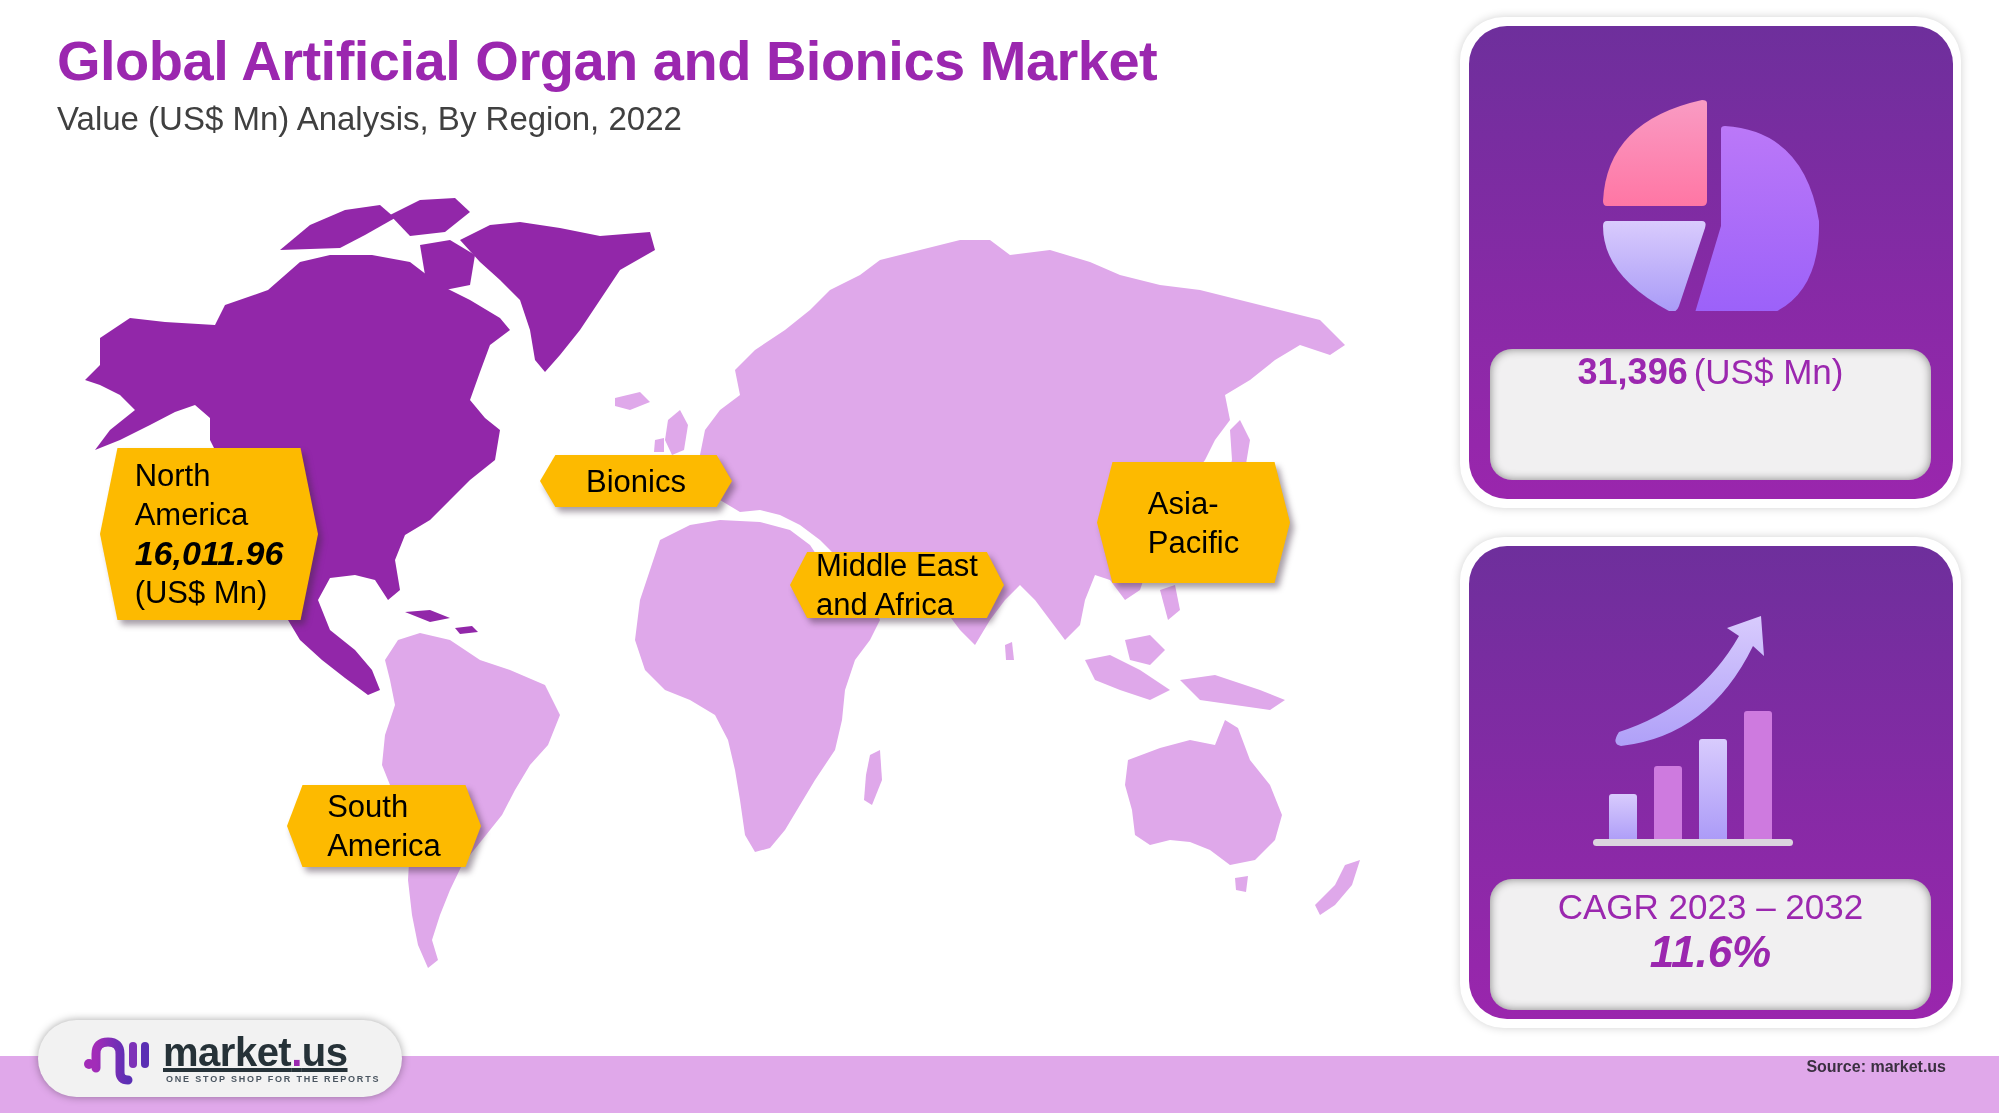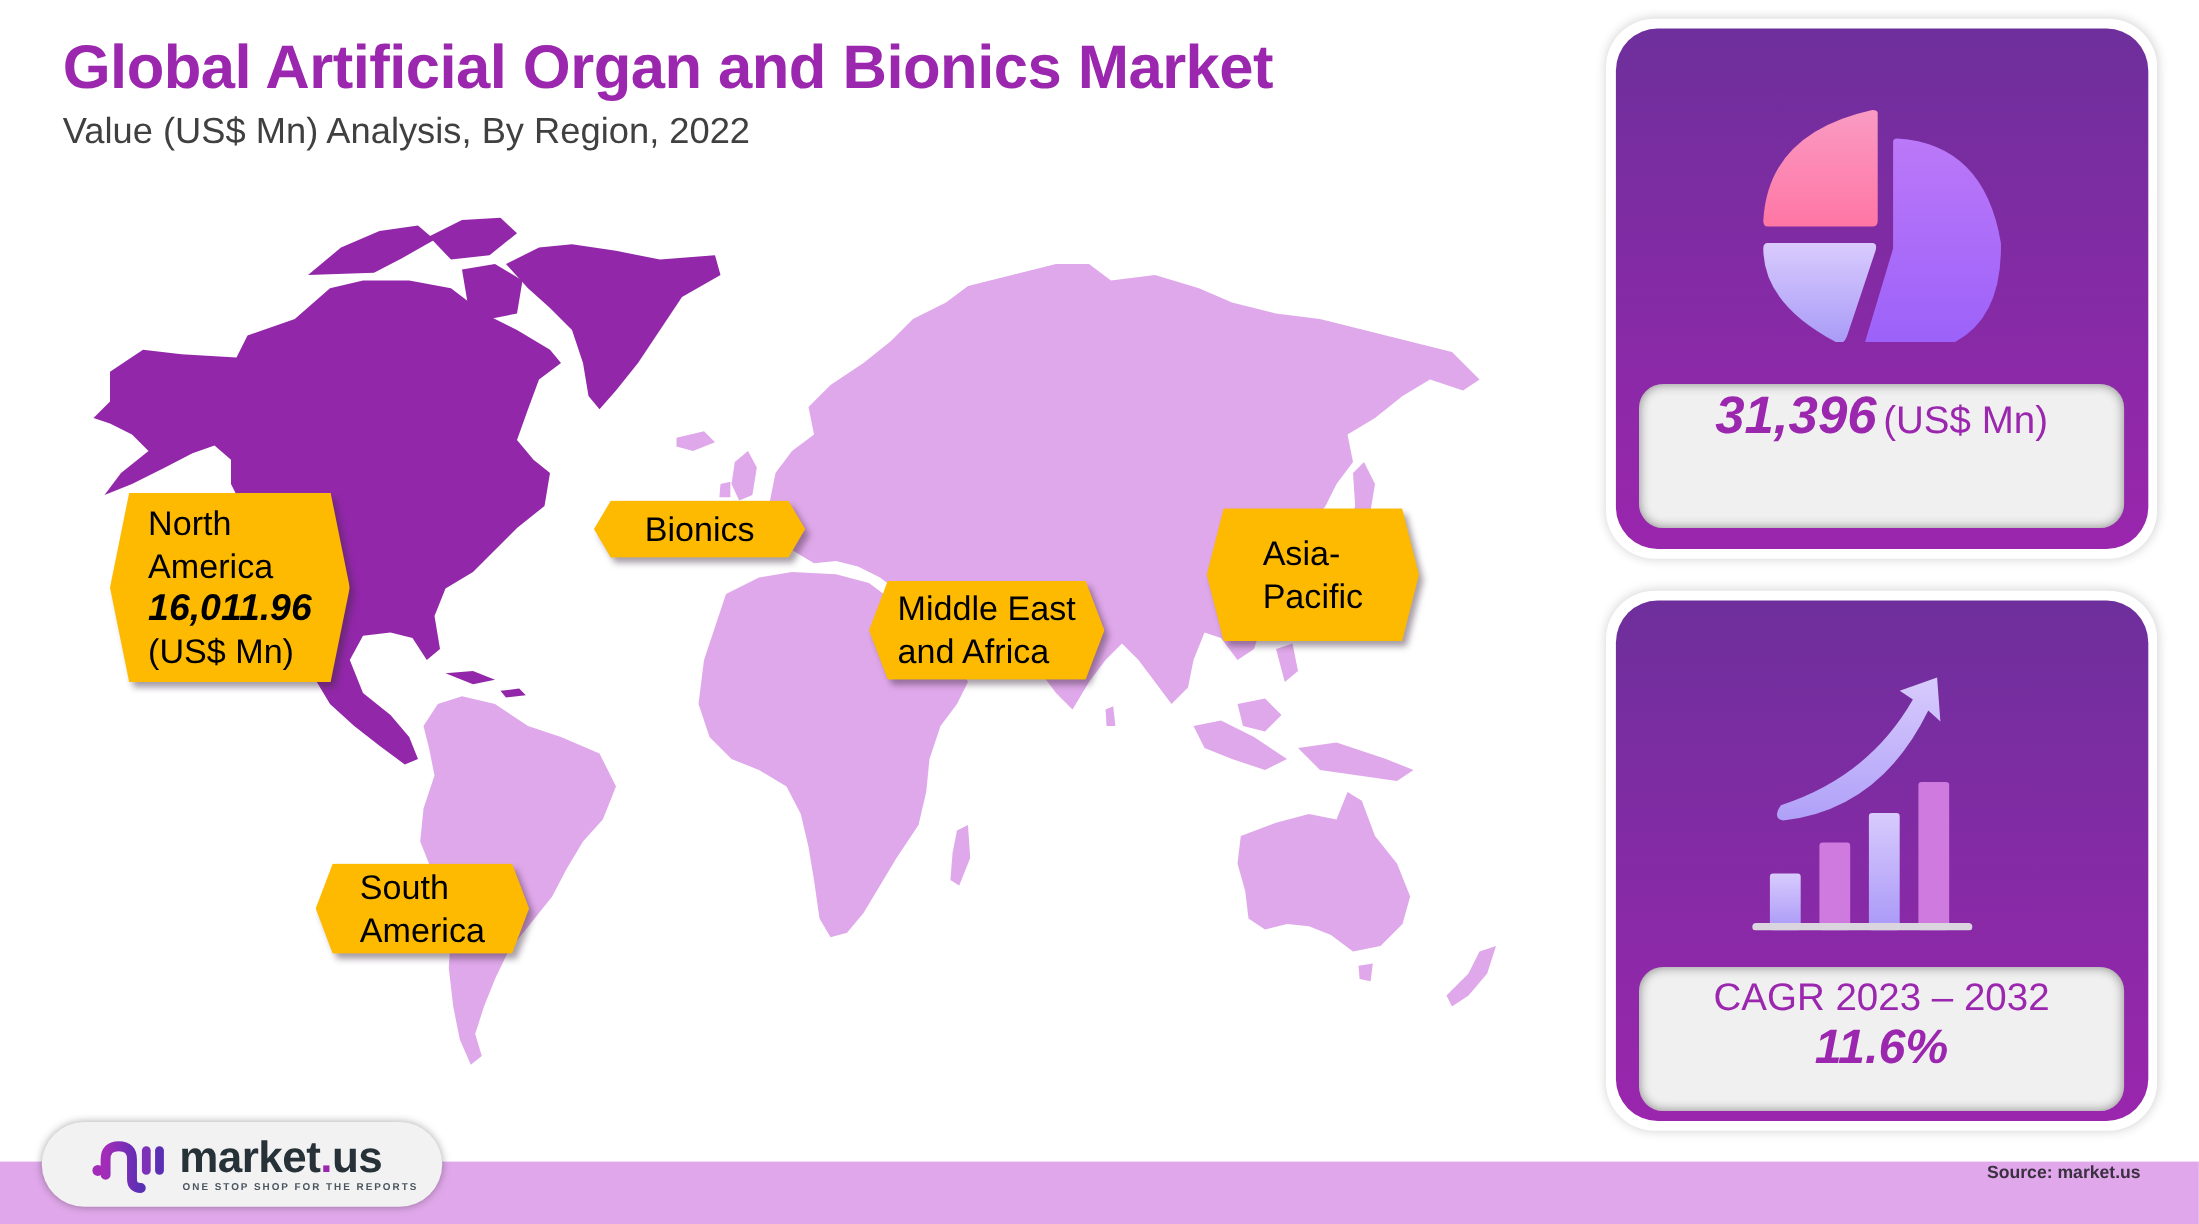--- a/index.html
+++ b/index.html
@@ -14,29 +14,29 @@
   .hex { position: absolute; display: flex; align-items: center; justify-content: center; text-align: left; color: #000; font-size: 31px; line-height: 39px; filter: drop-shadow(4px 5px 3px rgba(60,40,60,0.45)); }
   .hex .shape { position: absolute; inset: 0; background: #FDBA00; clip-path: polygon(8% 0, 92% 0, 100% 50%, 92% 100%, 8% 100%, 0 50%); }
   .hex .txt { position: relative; z-index: 1; }
   .hex .val { font-weight: 700; font-style: italic; font-size: 34px; }
 
   .card-outer { position: absolute; left: 1460px; width: 501px; height: 491px; background: #ffffff; border-radius: 44px; box-shadow: 0 0 10px rgba(0,0,0,0.18); }
   .card-inner { position: absolute; left: 9px; top: 9px; right: 8px; bottom: 9px; border-radius: 38px; background: linear-gradient(180deg, #6E2F9C 0%, #9A26AD 100%); }
   .card-box { position: absolute; left: 21px; right: 22px; height: 131px; border-radius: 22px; background: #F1F0F1; box-shadow: inset 0 0 10px rgba(0,0,0,0.45); text-align: center; color: #9B27AF; }
   .box-label { font-size: 35px; margin-top: 8px; }
   .box-value-line { margin-top: 2px; white-space: nowrap; }
-  .box-value { font-size: 48px; font-weight: 700; font-style: italic; }
+  .box-value { font-size: 36px; font-weight: 700; }
   .box-unit { font-size: 35px; margin-left: 6px; }
   .cagr-value { font-size: 44px; font-weight: 700; font-style: italic; margin-top: 0; }
 
   .bottom-band { position: absolute; left: 0; top: 1056px; width: 1999px; height: 57px; background: #E0A8EA; }
   .source { position: absolute; right: 53px; top: 1058px; font-size: 16px; font-weight: 700; color: #3a3040; }
 
   .logo-pill { position: absolute; left: 38px; top: 1020px; width: 364px; height: 77px; border-radius: 40px; background: #F2F2F2; box-shadow: 0 0 8px rgba(0,0,0,0.35); }
-  .logo-word { position: absolute; left: 125px; top: 10px; font-size: 40px; font-weight: 700; color: #263238; letter-spacing: -0.5px; }
+  .logo-word { position: absolute; left: 125px; top: 10px; font-size: 40px; font-weight: 700; color: #263238; letter-spacing: -0.5px; text-decoration: underline; }
   .logo-word .dot { color: #9B27AF; }
   .logo-tag { position: absolute; left: 128px; top: 54px; font-size: 9px; font-weight: 700; color: #4a5560; letter-spacing: 1.8px; }
 </style>
 </head>
 <body>
 
 <div class="title">Global Artificial Organ and Bionics Market</div>
 <div class="subtitle">Value (US$ Mn) Analysis, By Region, 2022</div>
 
 <svg class="map" viewBox="0 0 1999 1113" xmlns="http://www.w3.org/2000/svg">
@@ -95,21 +95,21 @@
     <div class="val">16,011.96</div>
     <div>(US$ Mn)</div>
   </div>
 </div>
 
 <div class="hex" style="left:540px; top:455px; width:192px; height:52px;">
   <div class="shape"></div>
   <div class="txt">Bionics</div>
 </div>
 
-<div class="hex" style="left:790px; top:528px; width:214px; height:90px;">
+<div class="hex" style="left:790px; top:552px; width:214px; height:66px;">
   <div class="shape"></div>
   <div class="txt">
     <div>Middle East</div>
     <div>and Africa</div>
   </div>
 </div>
 
 <div class="hex" style="left:1097px; top:462px; width:193px; height:121px;">
   <div class="shape"></div>
   <div class="txt">

